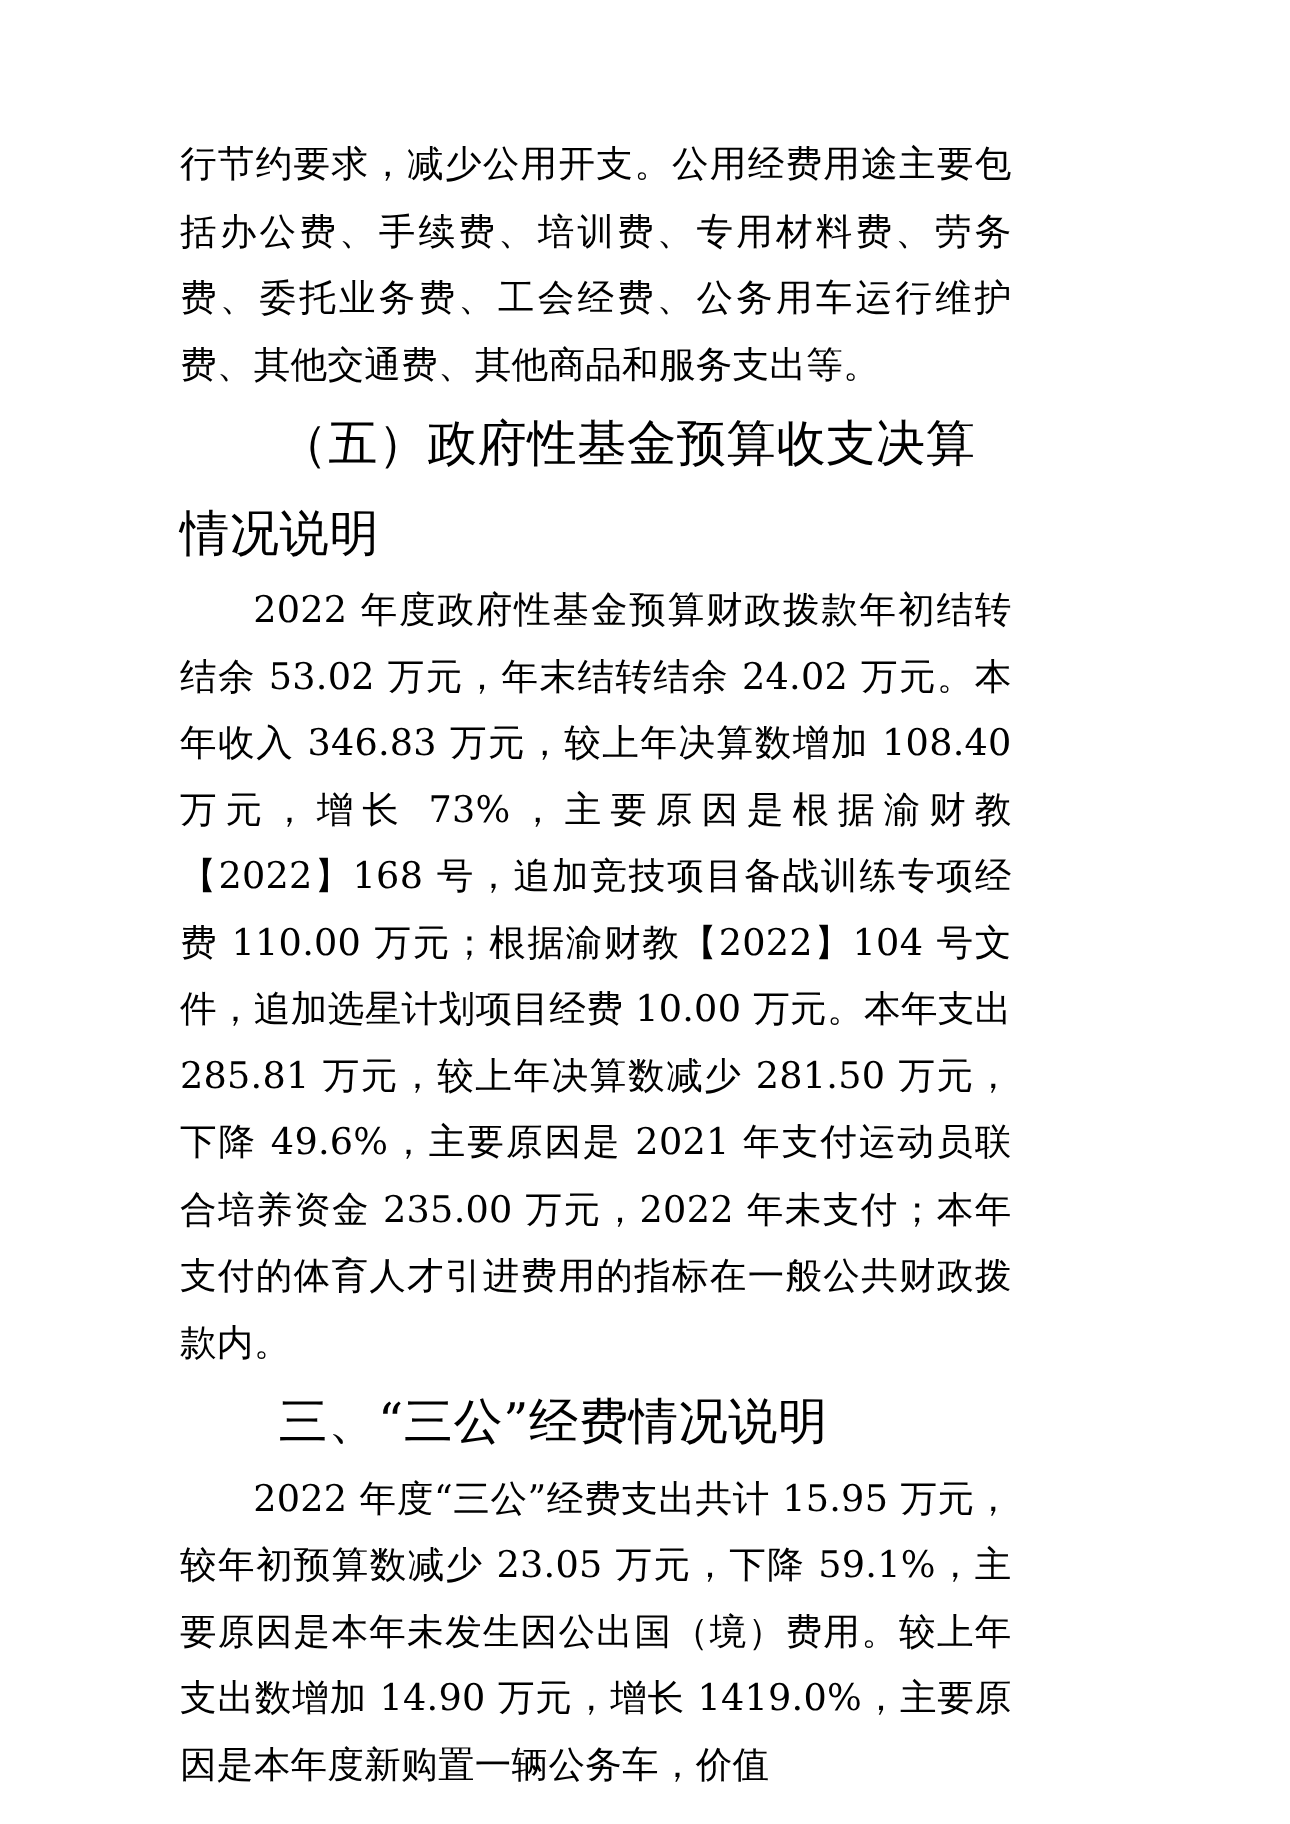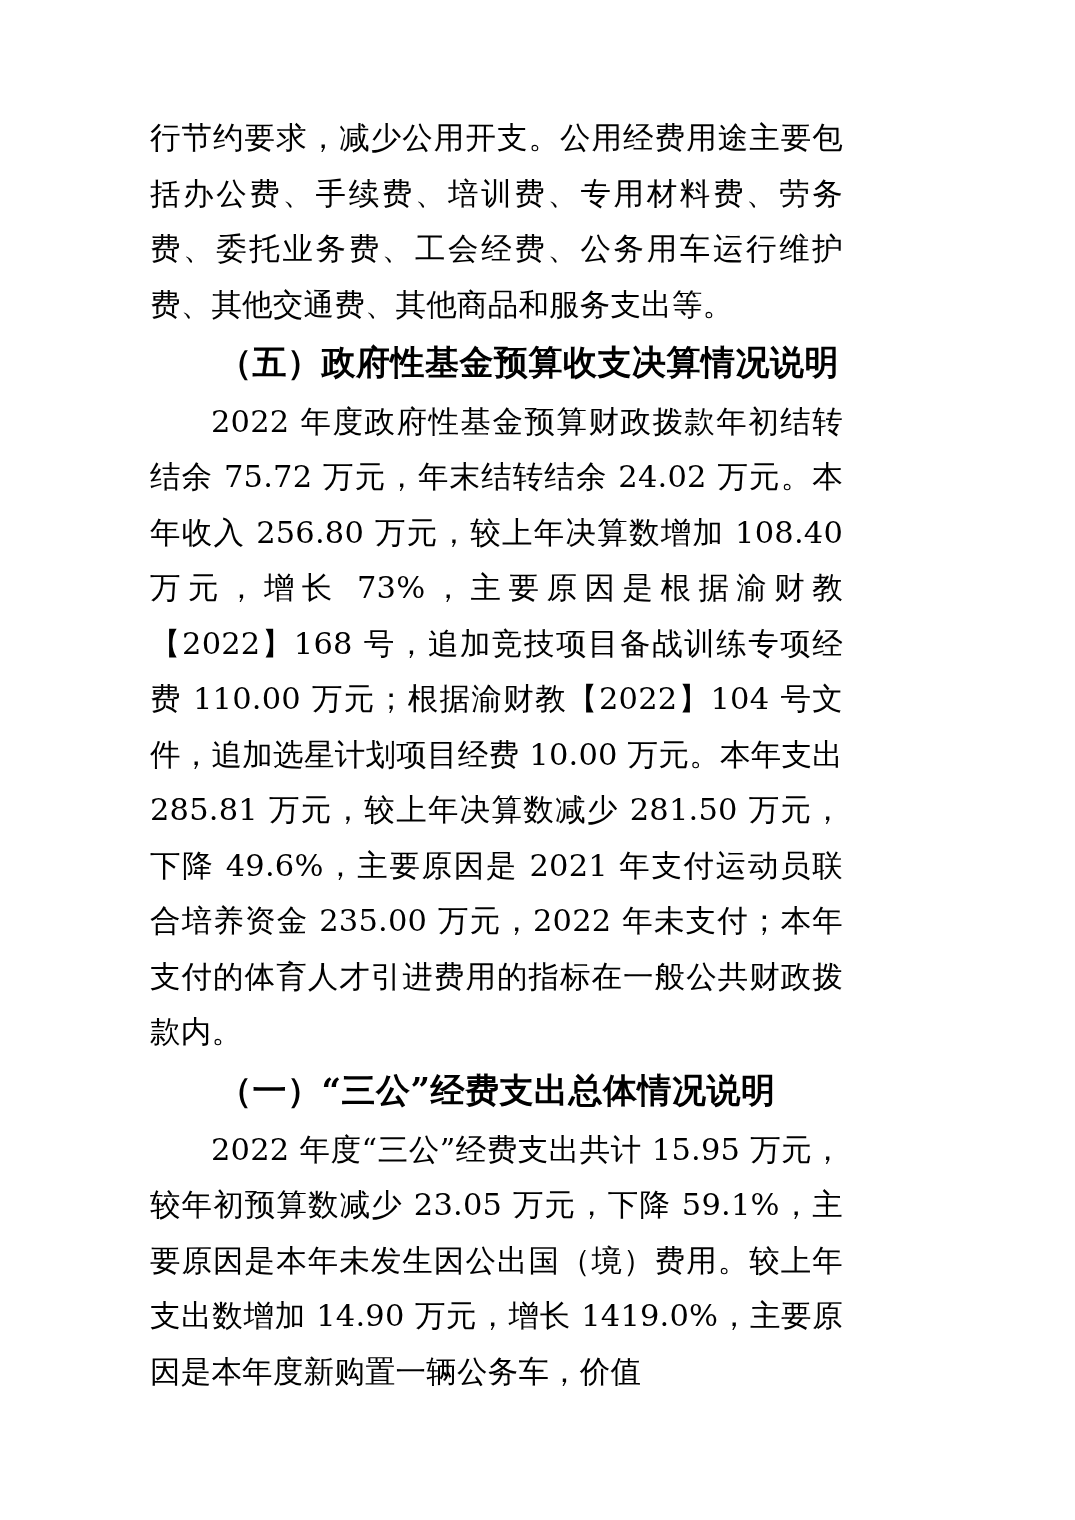--- a/index.html
+++ b/index.html
@@ -26,32 +26,32 @@
     line-height: 1.82;
     text-align: justify;
     text-justify: inter-ideograph;
     margin: 0;
     letter-spacing: 0.2px;
   }
   .indent {
     text-indent: 2em;
   }
   .heading {
-    font-size: 34px;
+    font-size: 41px;
     line-height: 1.82;
-    font-weight: bold;
+    font-weight: normal;
     margin: 0;
     text-indent: 2em;
     letter-spacing: 0.5px;
   }
 </style>
 </head>
 <body>
 
 <div class="page">
   <div id="doc-body">
       <p class="para">行节约要求，减少公用开支。公用经费用途主要包括办公费、手续费、培训费、专用材料费、劳务费、委托业务费、工会经费、公务用车运行维护费、其他交通费、其他商品和服务支出等。</p>
       <p class="heading">（五）政府性基金预算收支决算情况说明</p>
-      <p class="para indent">2022 年度政府性基金预算财政拨款年初结转结余 75.72 万元，年末结转结余 24.02 万元。本年收入 256.80 万元，较上年决算数增加 108.40 万元，增长 73%，主要原因是根据渝财教【2022】168 号，追加竞技项目备战训练专项经费 110.00 万元；根据渝财教【2022】104 号文件，追加选星计划项目经费 10.00 万元。本年支出 285.81 万元，较上年决算数减少 281.50 万元，下降 49.6%，主要原因是 2021 年支付运动员联合培养资金 235.00 万元，2022 年未支付；本年支付的体育人才引进费用的指标在一般公共财政拨款内。</p>
-      <p class="heading">（一）“三公”经费支出总体情况说明</p>
+      <p class="para indent">2022 年度政府性基金预算财政拨款年初结转结余 53.02 万元，年末结转结余 24.02 万元。本年收入 346.83 万元，较上年决算数增加 108.40 万元，增长 73%，主要原因是根据渝财教【2022】168 号，追加竞技项目备战训练专项经费 110.00 万元；根据渝财教【2022】104 号文件，追加选星计划项目经费 10.00 万元。本年支出 285.81 万元，较上年决算数减少 281.50 万元，下降 49.6%，主要原因是 2021 年支付运动员联合培养资金 235.00 万元，2022 年未支付；本年支付的体育人才引进费用的指标在一般公共财政拨款内。</p>
+      <p class="heading">三、“三公”经费情况说明</p>
       <p class="para indent">2022 年度“三公”经费支出共计 15.95 万元，较年初预算数减少 23.05 万元，下降 59.1%，主要原因是本年未发生因公出国（境）费用。较上年支出数增加 14.90 万元，增长 1419.0%，主要原因是本年度新购置一辆公务车，价值</p>
     </div>
 </div>
 
 </body></html>

